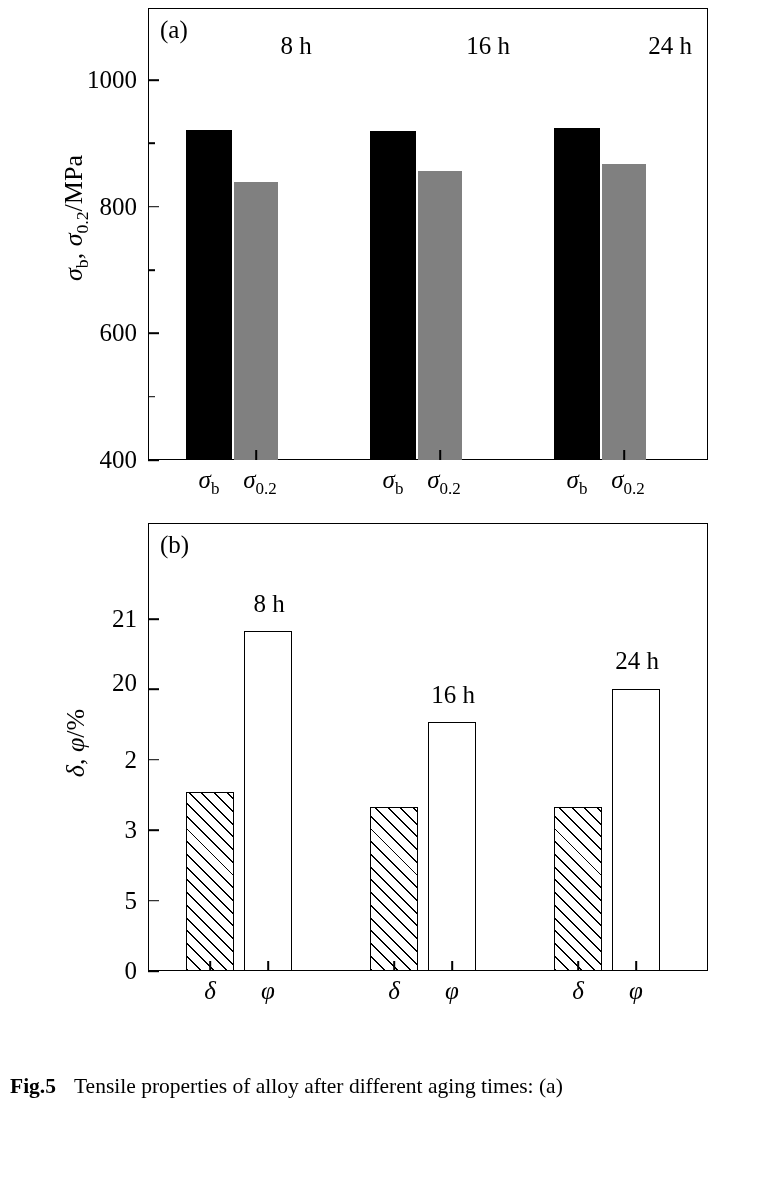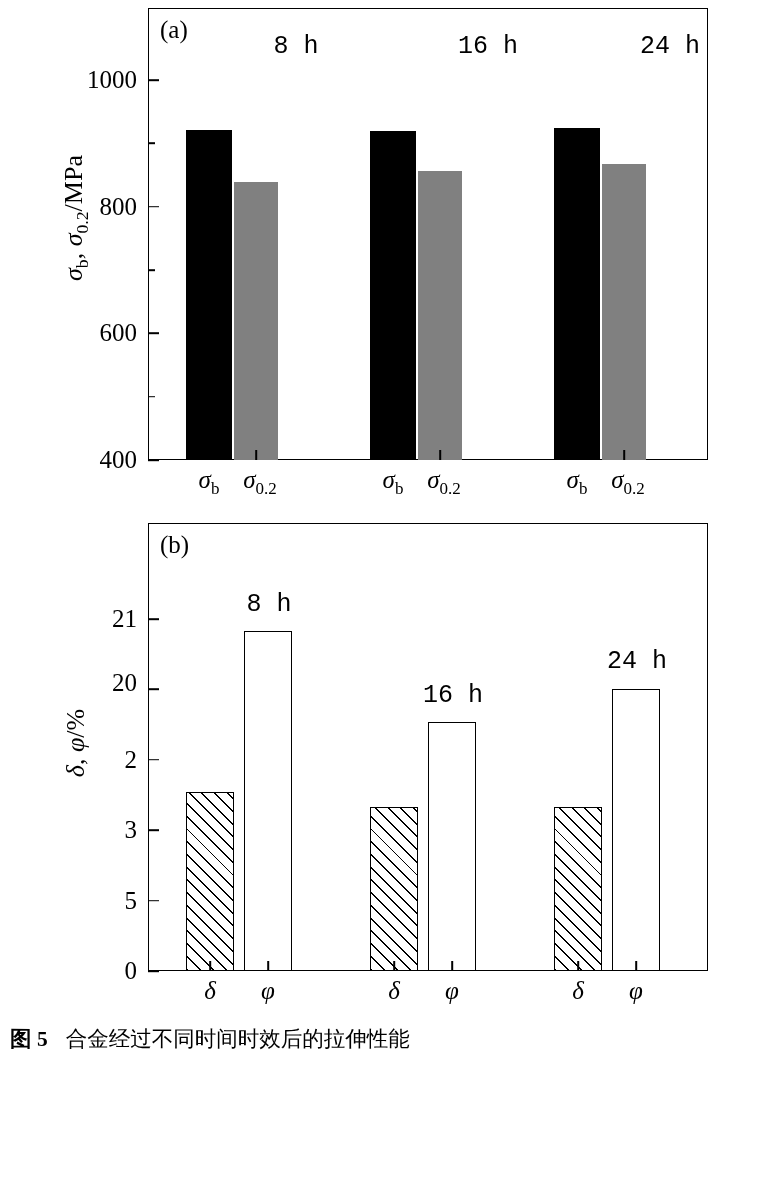--- a/index.html
+++ b/index.html
@@ -118,21 +118,20 @@
         #000 0px, #000 1.4px,
         rgba(255,255,255,0) 1.4px, rgba(255,255,255,0) 9px);
   }
 
   
   .group-note {
     position: absolute;
     font-size: 25px;
     white-space: nowrap;
     transform: translateX(-50%);
-    font-family: Liberation Mono, monospace;
   }
 
   
   .xlabel {
     position: absolute;
     font-size: 25px;
     white-space: nowrap;
     transform: translateX(-50%);
   }
 
@@ -259,19 +258,19 @@
     <div class="xtick-mark" style="left:488px;"></div>
 
     <div class="xlabel" style="left:62px;  top:454px;"><span class="ital">δ</span></div>
     <div class="xlabel" style="left:120px; top:454px;"><span class="ital">φ</span></div>
     <div class="xlabel" style="left:246px; top:454px;"><span class="ital">δ</span></div>
     <div class="xlabel" style="left:304px; top:454px;"><span class="ital">φ</span></div>
     <div class="xlabel" style="left:430px; top:454px;"><span class="ital">δ</span></div>
     <div class="xlabel" style="left:488px; top:454px;"><span class="ital">φ</span></div>
   </div>
 
-  <div class="caption" id="caption-cn">
-    <span class="cap-bold">图 5</span><span class="cap-gap"></span><span>合金经过不同时间时效后的拉伸性能</span>
+
+  <div class="caption" id="caption-en">
+    <span class="cap-bold">Fig.5</span><span class="cap-gap"></span><span>Tensile properties of alloy after different aging times: (a)</span>
   </div>
 
 
-
 </div>
 
 </body></html>

